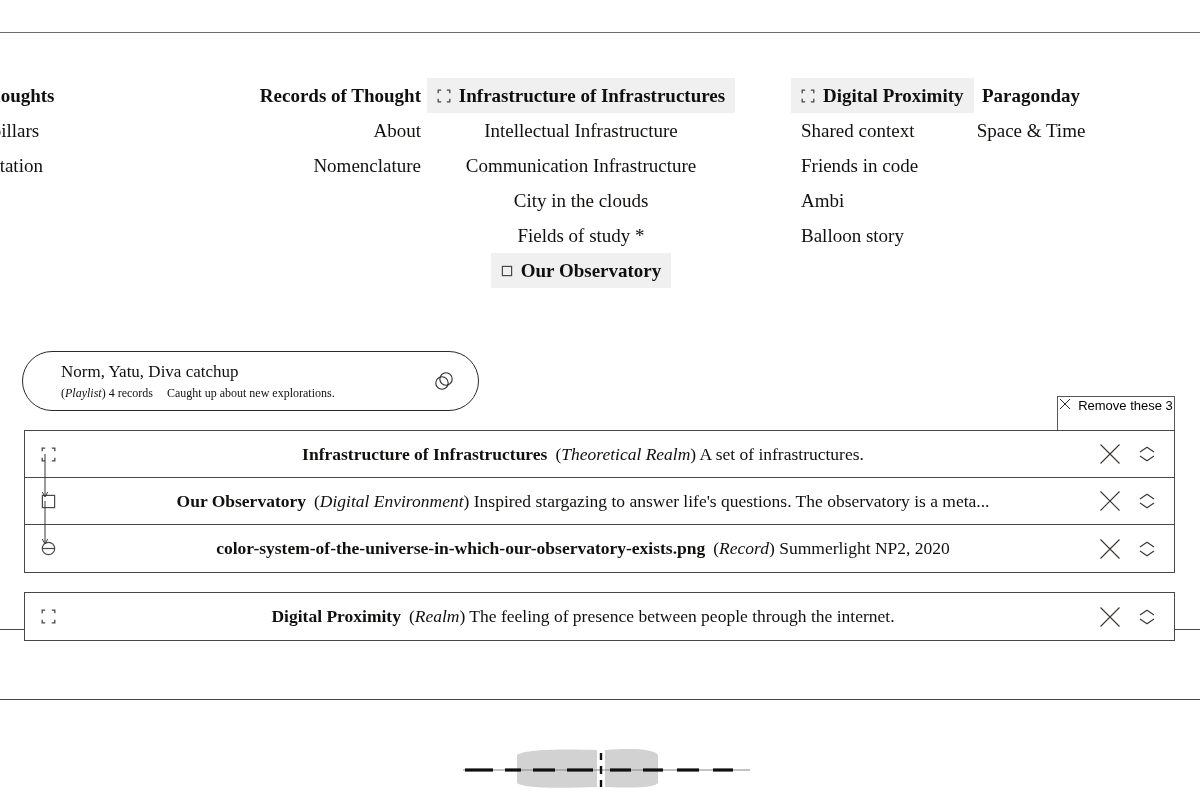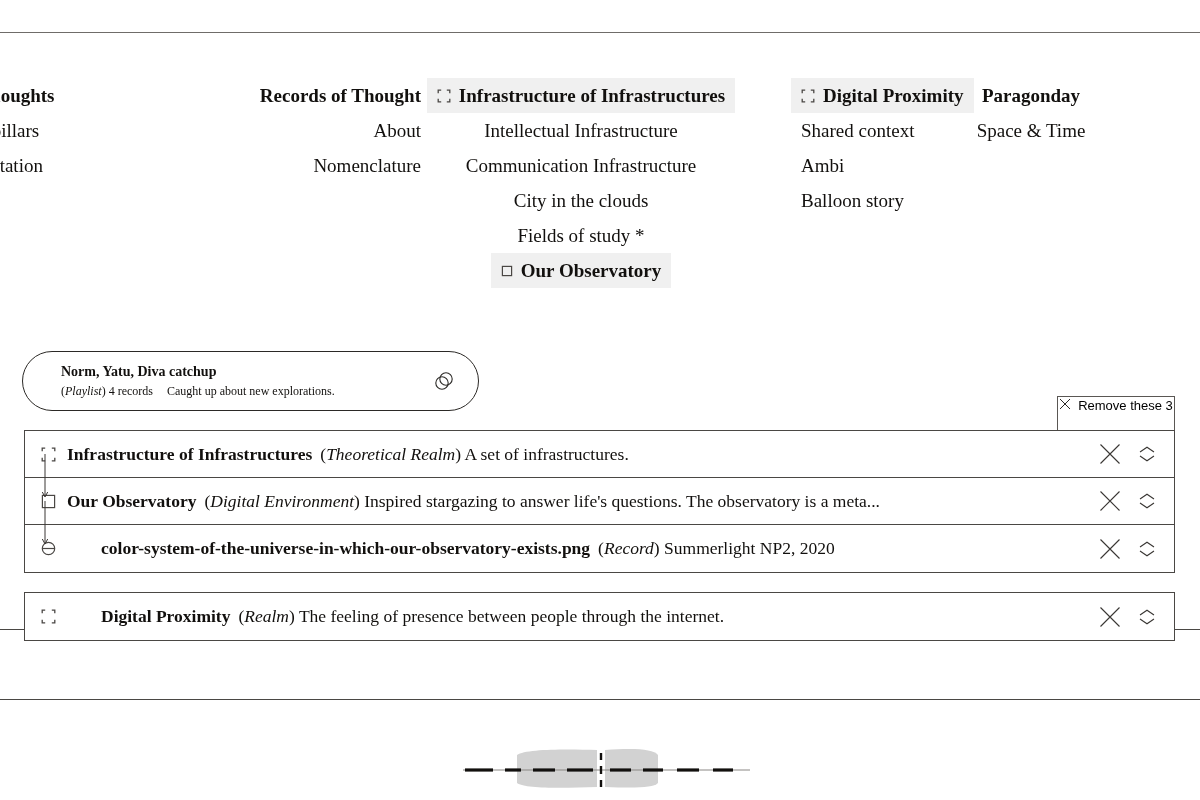--- a/index.html
+++ b/index.html
@@ -63,21 +63,21 @@
   
   .playlist {
     position: absolute; left: 22px; top: 351px;
     width: 457px; height: 60px;
     border: 1px solid #2b2926; border-radius: 30px;
     background: #fff;
     display: flex; align-items: center;
     padding: 0 22px 0 38px;
   }
   .playlist-text { flex: 1 1 auto; }
-  .playlist-title { font-weight: bold; font-size: 14px; line-height: 1.5; }
+  .playlist-title { font-weight: normal; font-size: 17px; line-height: 1.5; }
   .playlist-sub { font-size: 12px; line-height: 1.6; white-space: nowrap; }
   .playlist-sub .it { font-style: italic; }
   .playlist-sub .gap { display: inline-block; width: 14px; }
 
   
   .remove-btn {
     position: absolute; left: 1057px; top: 396px;
     width: 118px; height: 35px;
     border: 1px solid #5a5754; background: #fff;
     display: flex; align-items: flex-start; justify-content: center;
@@ -96,21 +96,21 @@
     position: relative; height: 47px;
     display: flex; align-items: center;
     border-bottom: 1px solid #4a4744;
     padding-left: 16px;
   }
   .row:last-child { border-bottom: none; gap: 34px; }
 
   .row-icon { width: 26px; flex: 0 0 26px; display: flex; align-items: center; }
   .row-text {
     flex: 1 1 auto; font-size: 17.5px; line-height: 1.2;
-    white-space: nowrap; overflow: hidden;
+    white-space: nowrap; overflow: hidden; text-align: center;
   }
   .row-title { font-weight: bold; }
   .row-kind { font-style: italic; }
   .sp { display: inline-block; width: 8px; }
 
   .row-actions {
     flex: 0 0 auto; display: flex; align-items: center;
     gap: 16px; padding-right: 17px;
   }
 
@@ -175,20 +175,21 @@
       <div class="nav-col col-3">
         <div class="nav-head hl">
           <span class="ic">
             <svg width="14" height="14" viewBox="0 0 14 14">
               <path d="M1.2 4.2 V1.2 H4.2 M12.8 4.2 V1.2 H9.8 M1.2 9.8 V12.8 H4.2 M12.8 9.8 V12.8 H9.8" fill="none" stroke="#4a4744" stroke-width="1.3"></path>
             </svg>
           </span>
           <span>Digital Proximity</span>
         </div>
         <div class="nav-item"><span>Shared context</span></div>
+        <div class="nav-item"><span>Friends in code</span></div>
         <div class="nav-item"><span>Ambi</span></div>
         <div class="nav-item"><span>Balloon story</span></div>
       </div>
       <div class="nav-col col-4">
         <div class="nav-head">
           <span>Paragonday</span>
         </div>
         <div class="nav-item"><span>Space &amp; Time</span></div>
       </div>
     </nav>

